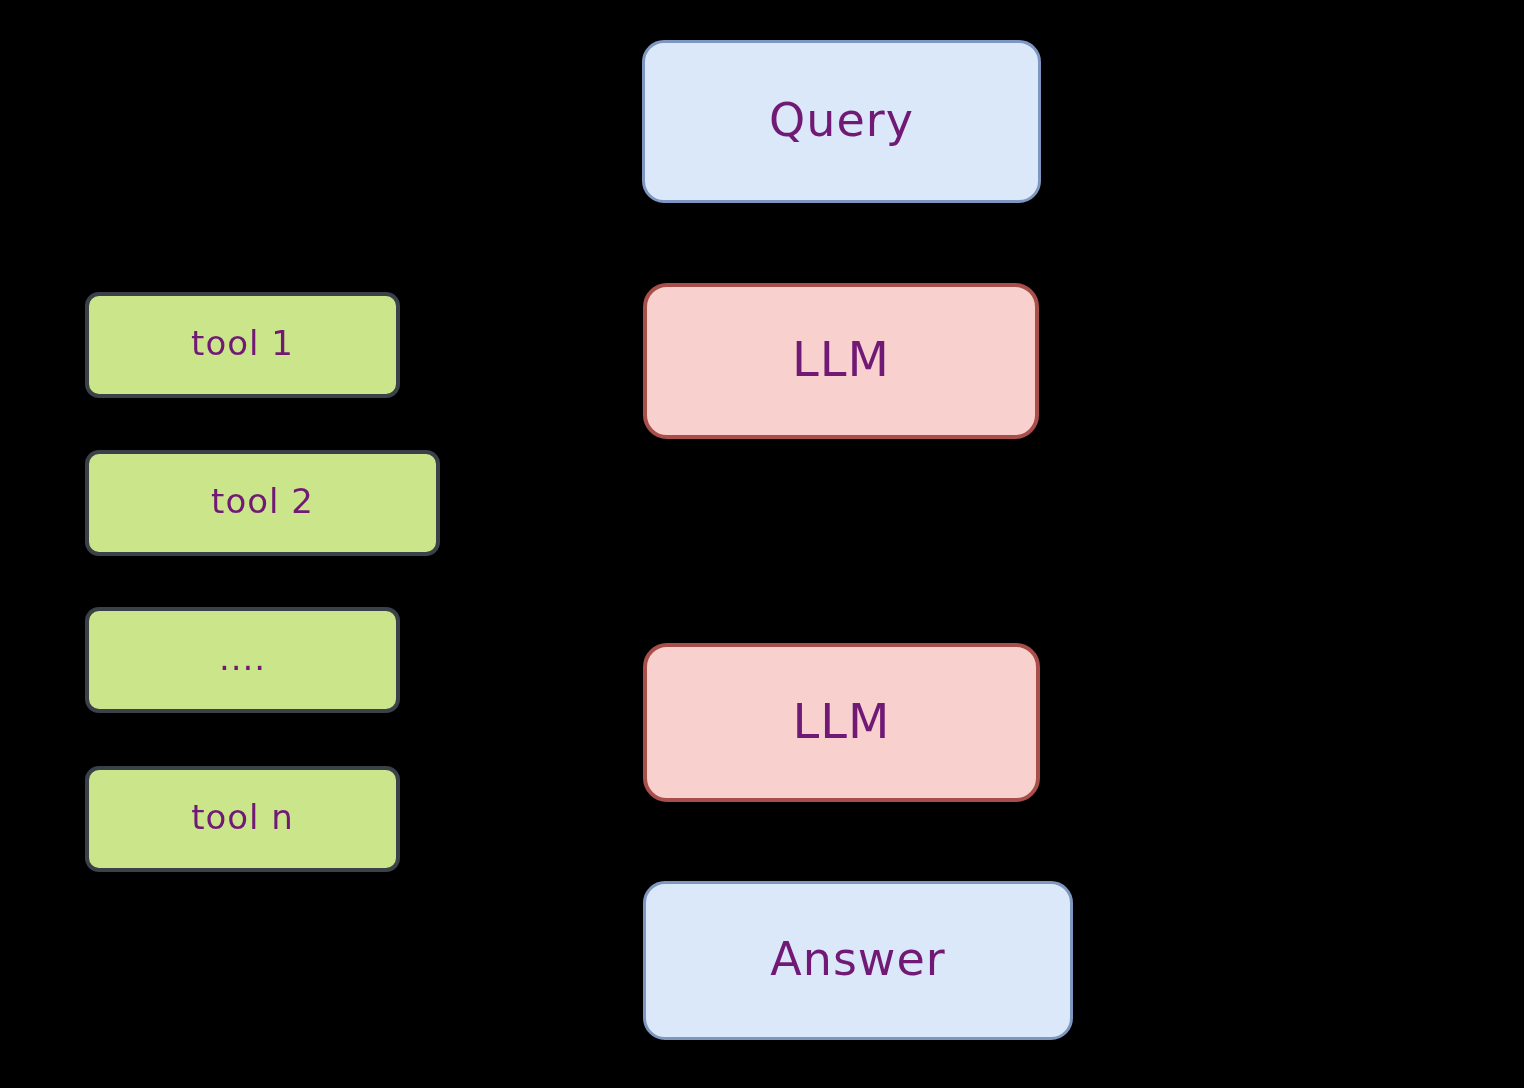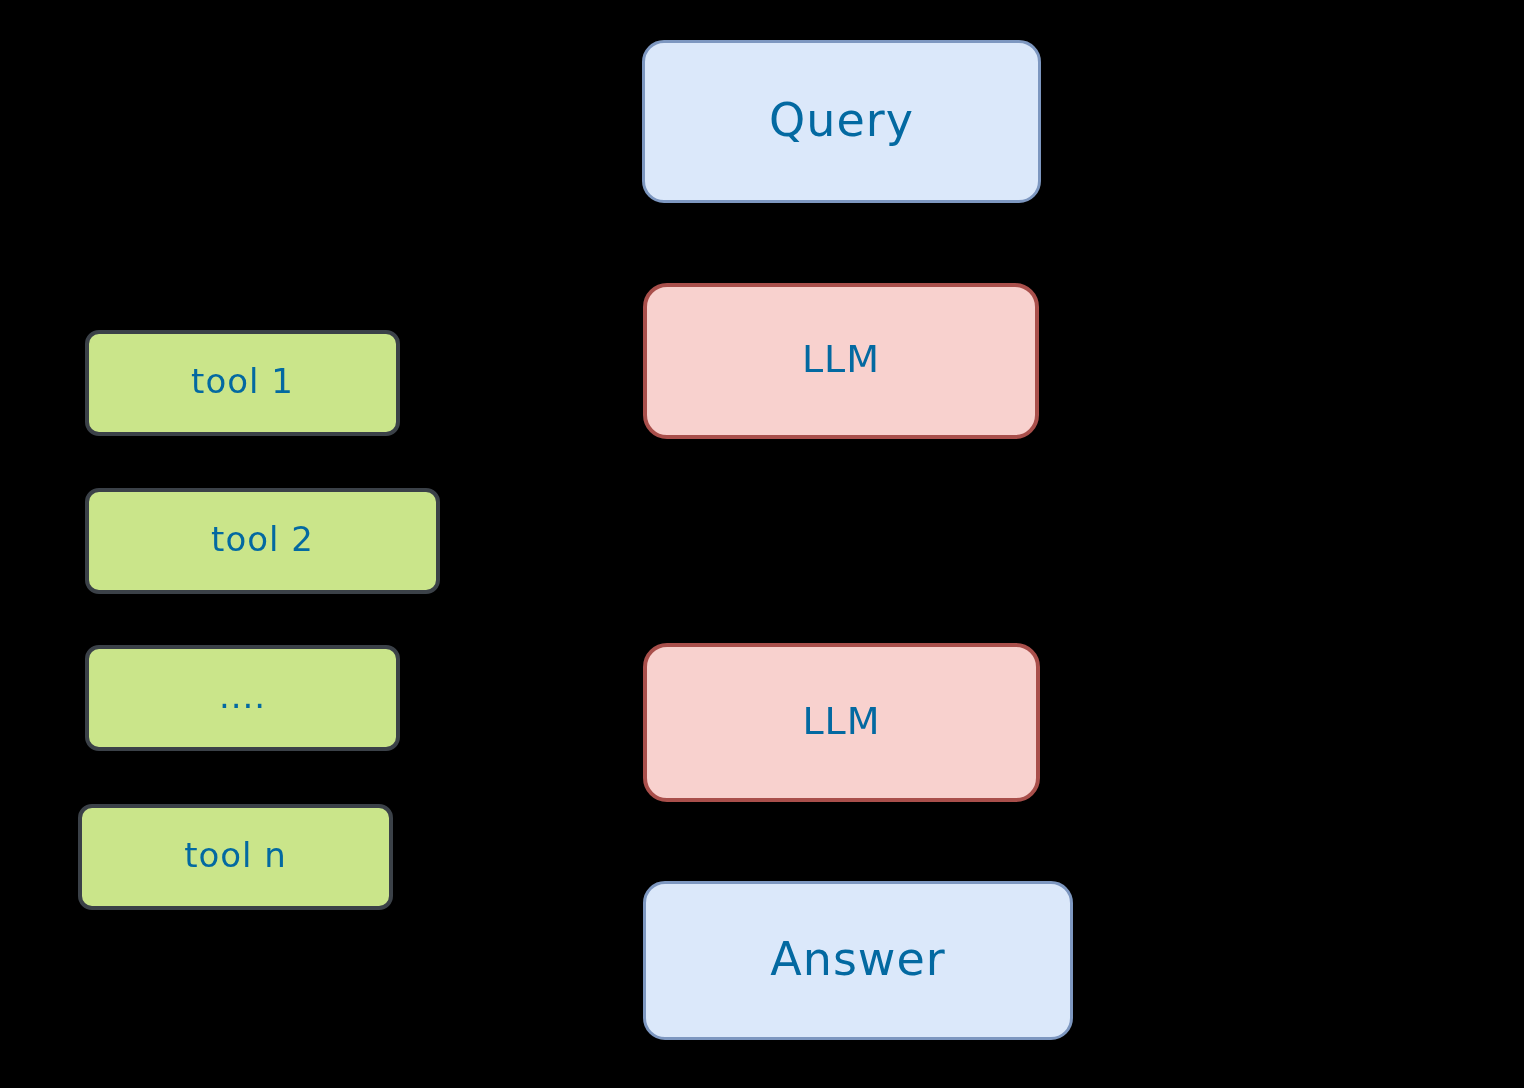--- a/index.html
+++ b/index.html
@@ -16,58 +16,57 @@
     width: 1524px;
     height: 1088px;
     background: #000000;
   }
   .node {
     position: absolute;
     display: flex;
     align-items: center;
     justify-content: center;
     box-sizing: border-box;
-    color: #0369a1;
+    color: #701a75;
   }
   .node .label {
     text-align: center;
     letter-spacing: 1px;
     transform: translateY(-2px);
   }
   
   .node.blue {
     background: #dbe8fa;
     border: 3px solid #7d97c0;
     border-radius: 22px;
     font-size: 46px;
   }
   
   .node.pink {
     background: #f8d1ce;
     border: 4px solid #a94f4b;
     border-radius: 24px;
-    font-size: 38px;
+    font-size: 48px;
   }
   
   .node.green {
     background: #cae58a;
     border: 4px solid #3b4148;
     border-radius: 14px;
     font-size: 34px;
-    margin-top: 38px;
   }
   #node-query  { left: 642px; top:  40px; width: 399px; height: 163px; }
   #node-llm-1  { left: 643px; top: 283px; width: 396px; height: 156px; }
   #node-llm-2  { left: 643px; top: 643px; width: 397px; height: 159px; }
   #node-answer { left: 643px; top: 881px; width: 430px; height: 159px; }
 
   #node-tool-1 { left: 85px; top: 292px; width: 315px; height: 106px; }
   #node-tool-2 { left: 85px; top: 450px; width: 355px; height: 106px; }
   #node-dots   { left: 85px; top: 607px; width: 315px; height: 106px; }
-  #node-tool-n { left: 78px; top: 766px; width: 315px; height: 106px; }
+  #node-tool-n { left: 85px; top: 766px; width: 315px; height: 106px; }
 </style>
 </head>
 <body>
 
 <div class="canvas">
 
   <div class="node blue" id="node-query">
     <span class="label">Query</span>
   </div>
 

